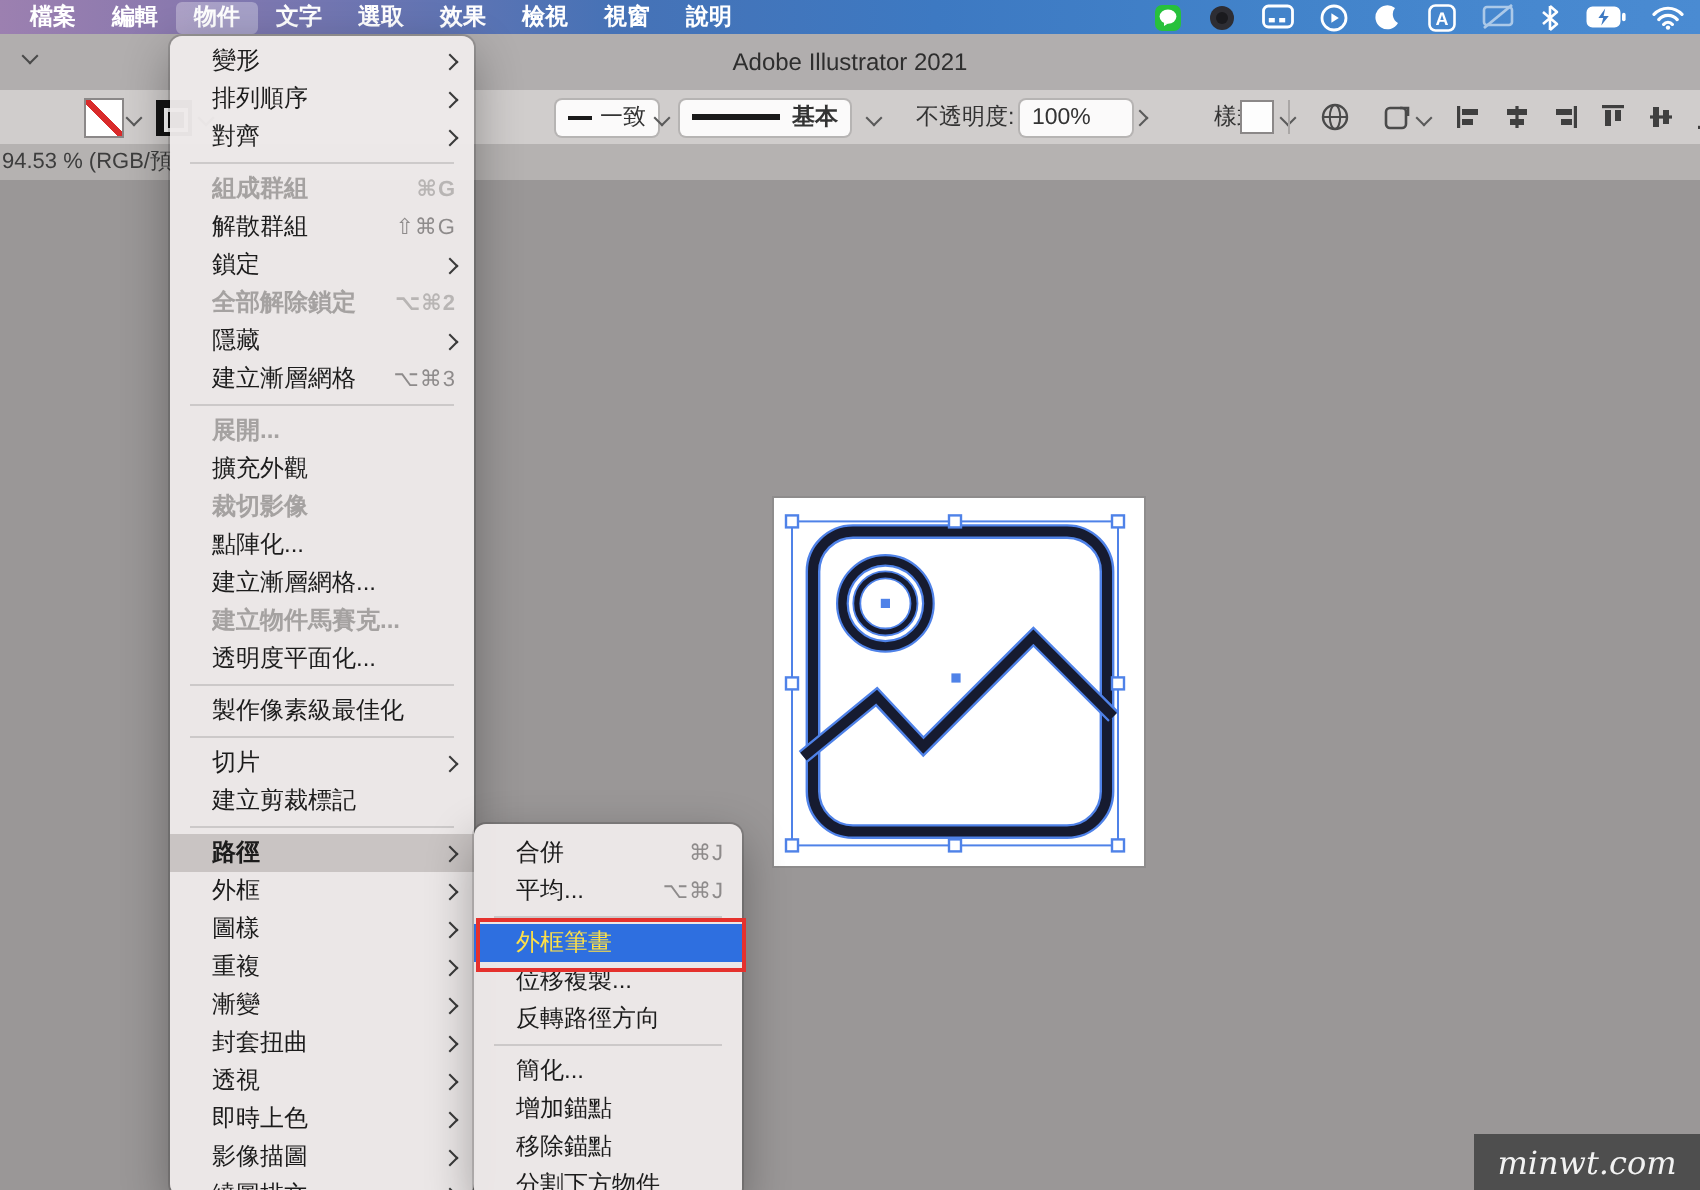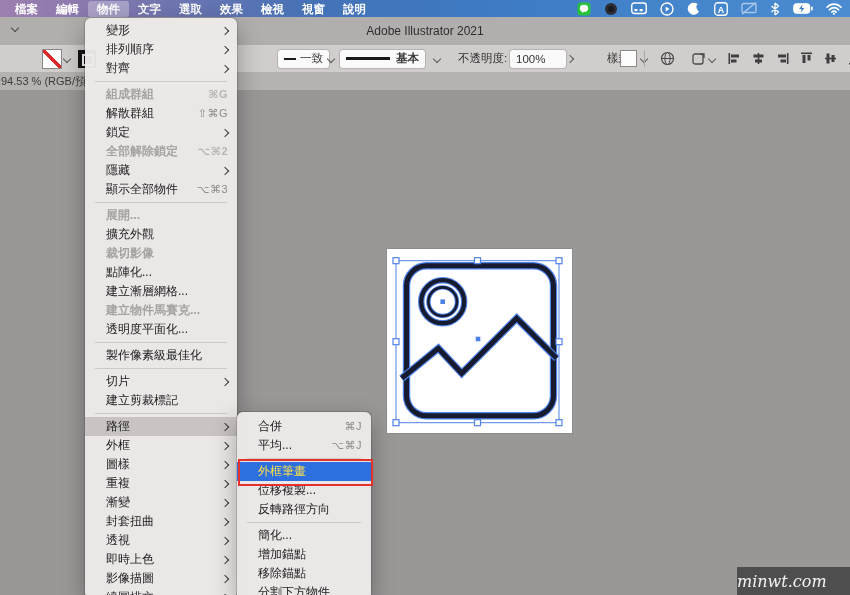--- a/index.html
+++ b/index.html
@@ -52,29 +52,29 @@
   .menu-panel{position:absolute;background:rgba(237,233,233,0.97);border-radius:6px;
     box-shadow:0 0 0 1px rgba(0,0,0,0.14),0 8px 24px rgba(0,0,0,0.32);overflow:hidden;}
   #object-menu{left:85px;top:18px;width:152px;height:577px;padding-top:3px;z-index:50;}
   #path-submenu{left:237px;top:412px;width:134px;height:183px;padding-top:5px;z-index:60;}
   .mrow{height:19px;display:flex;align-items:center;padding:0 9px 0 21px;font-size:12px;color:#1c1c1c;white-space:nowrap;}
   .mrow .lbl{overflow:hidden;}
   .mrow .sc{margin-left:auto;color:#8e8b8b;font-size:11px;letter-spacing:0.5px;}
   .mrow .marr{margin-left:auto;width:5px;height:5px;border-right:1.6px solid #3a3a3a;border-bottom:1.6px solid #3a3a3a;transform:rotate(-45deg);}
   .mrow.dis{color:#a5a2a1;font-weight:bold;}
   .mrow.dis .sc{color:#b8b5b4;}
-  .mrow.open{background:#c9c4c3;}
+  .mrow.open{background:#c9c4c3;font-weight:bold;}
   .mrow.sel{background:var(--hl,#2e6fe0);color:#fde047;}
   .msep{height:1px;background:rgba(0,0,0,0.13);margin:3px 10px;}
 
   .red-box{position:absolute;left:238px;top:459px;width:131px;height:23px;border:2px solid var(--red,#e5312d);z-index:70;pointer-events:none;}
 
   
   .watermark{position:absolute;right:0;bottom:0;width:113px;height:28px;background:#4e4e4e;z-index:80;
-    display:flex;align-items:center;justify-content:flex-start;}
+    display:flex;align-items:center;justify-content:center;}
   .watermark span{color:#f2f2f2;font-family:"DejaVu Serif","Liberation Serif",serif;font-style:italic;font-size:16px;}
 </style>
 </head>
 <body>
 
 <div class="screen">
 
   <div class="menubar">
     <div class="mb-items" id="mb-items">
         <span class="mb-item">檔案</span>
@@ -340,21 +340,21 @@
       </div>
       <div class="mrow dis">
         <span class="lbl">全部解除鎖定</span>
         <span class="sc">⌥⌘2</span>
       </div>
       <div class="mrow">
         <span class="lbl">隱藏</span>
         <span class="marr"></span>
       </div>
       <div class="mrow">
-        <span class="lbl">顯示全部物件</span>
+        <span class="lbl">建立漸層網格</span>
         <span class="sc">⌥⌘3</span>
       </div>
       <div class="msep"></div>
       <div class="mrow dis">
         <span class="lbl">展開...</span>
       </div>
       <div class="mrow">
         <span class="lbl">擴充外觀</span>
       </div>
       <div class="mrow dis">

